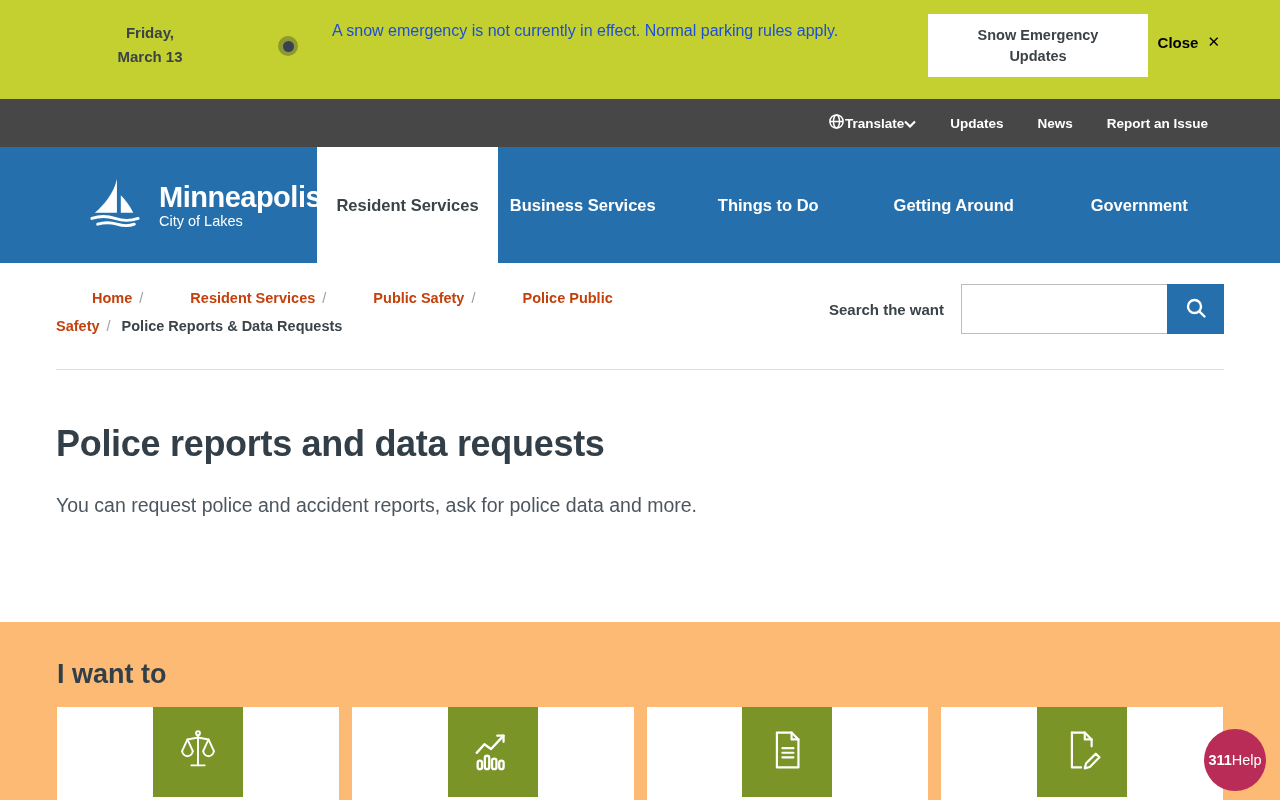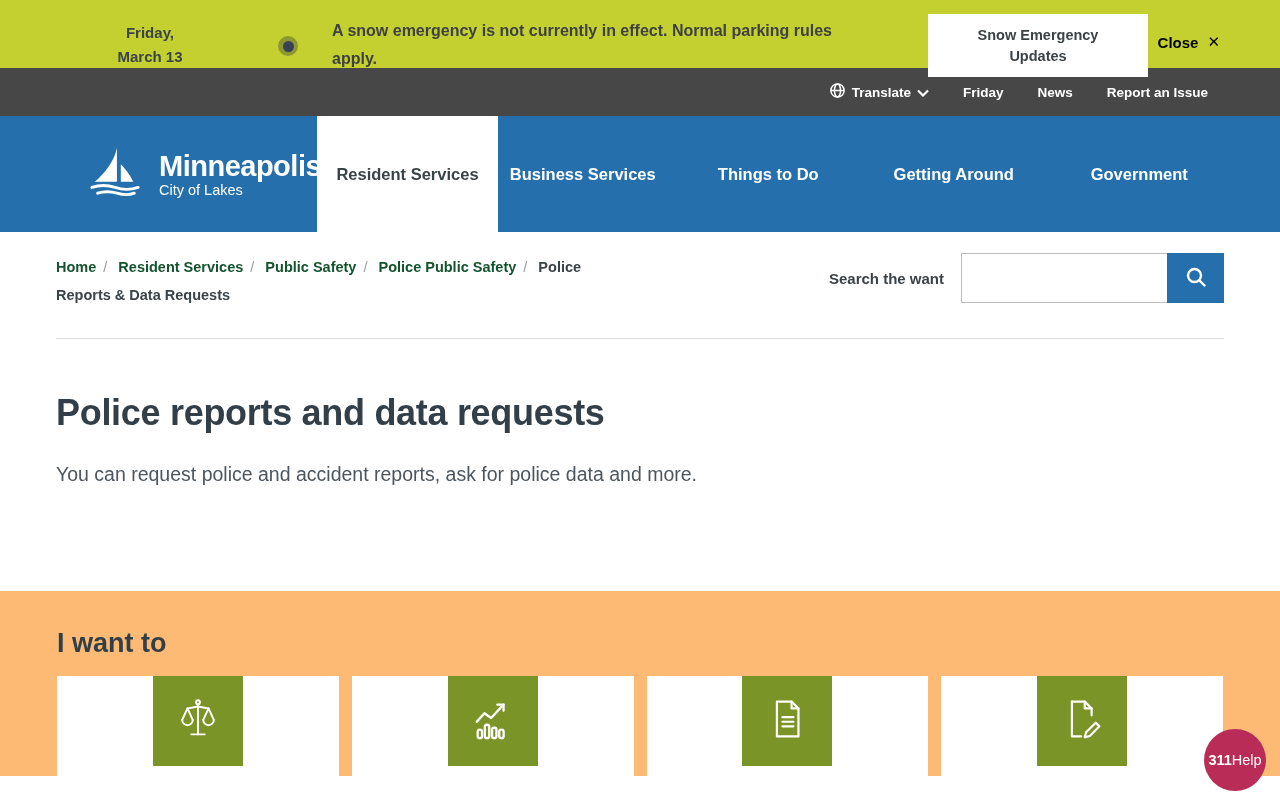--- a/index.html
+++ b/index.html
@@ -3,61 +3,61 @@
 <meta charset="utf-8">
 <style>
   * { box-sizing: border-box; }
   html,body { margin:0; padding:0; }
   body {
     width:1280px; height:800px; overflow:hidden; position:relative;
     font-family:"Liberation Sans", sans-serif; background:#fff;
   }
 
   
-  .alert-banner { position:relative; height:68px; background:#c3d030; }
+  .alert-banner { position:relative; height:99px; background:#c3d030; }
   .banner-date { position:absolute; left:95px; top:21px; width:110px; text-align:center;
     font-weight:700; font-size:15px; line-height:24px; color:#3c4347; }
   .status-dot { position:absolute; left:278px; top:36px; width:20px; height:20px;
     border-radius:50%; background:#8d9830; display:flex; align-items:center; justify-content:center; }
   .status-dot .inner { width:11px; height:11px; border-radius:50%; background:#374355; }
   .banner-message { position:absolute; left:332px; top:17px; width:545px;
-    font-size:16px; font-weight:700; line-height:28px; color:#404040; }
+    font-size:16px; font-weight:400; line-height:28px; color:#1d4ed8; }
   .banner-button { position:absolute; left:928px; top:14px; width:220px; height:63px;
     background:#fff; border:none; border-radius:0; font-family:inherit;
     font-weight:700; font-size:14.5px; color:#3c4347; line-height:21px; padding:0 38px; cursor:pointer; }
   .banner-close { position:absolute; right:54px; top:32px; background:none; border:none;
     font-family:inherit; font-weight:700; font-size:15px; color:#000000;
     display:flex; gap:9px; align-items:center; cursor:pointer; }
   .banner-close .x { font-size:15px; font-weight:400; }
 
   
   .utility-bar { height:48px; background:#474747; display:flex; align-items:center;
     justify-content:flex-end; gap:34px; padding-right:72px; }
   .utility-link { color:#fff; font-size:13.5px; font-weight:700; cursor:pointer; }
-  .translate { display:flex; align-items:center; gap:6px; color:#fff;
+  .translate { display:flex; align-items:center; gap:0; color:#fff;
     font-size:13.5px; font-weight:700; cursor:pointer; }
 
   
   .main-nav { position:relative; height:116px; background:#2570ac; }
   .logo { position:absolute; left:88px; top:50%; transform:translateY(-50%);
     display:flex; align-items:center; gap:17px; cursor:pointer; }
   .logo-name { color:#fff; font-size:29px; font-weight:700; letter-spacing:-0.5px; line-height:30px; }
   .logo-tagline { color:#fff; font-size:14.5px; margin-top:1px; }
   .active-tab { position:absolute; left:317px; top:0; width:181px; height:116px; background:#fff;
     display:flex; align-items:center; justify-content:center;
     font-weight:700; font-size:16.5px; color:#3a4448; cursor:pointer; }
   .nav-items { position:absolute; left:498px; right:56px; top:0; height:116px; display:flex;gap:16px; }
   .nav-item { flex:1; display:flex; align-items:center; justify-content:center;
     color:#fff; font-weight:700; font-size:16.5px; cursor:pointer; }
 
   
   .breadcrumb-section { position:relative; height:108px; background:#fff; }
   .breadcrumbs { position:absolute; left:56px; top:21px; width:580px;
     font-size:14.5px; font-weight:700; line-height:28px; }
-  .crumb-link { color:#14532d; cursor:pointer; }
+  .crumb-link { color:#c2410c; cursor:pointer;margin-left:36px; }
   .crumb-sep { color:#9aa0a3; padding:0 7px; font-weight:400; }
   .crumb-current { color:#3a4448; }
   .search-area { position:absolute; right:56px; top:21px; display:flex; align-items:center; }
   .search-label { font-size:15px; font-weight:700; color:#3a4448; margin-right:17px; }
   .search-input { width:206px; height:50px; border:1px solid #b9bdbf; border-right:none;
     padding:0 12px; font-size:15px; font-family:inherit; outline:none; }
   .search-button { width:57px; height:50px; background:#2570ac; border:none;
     display:flex; align-items:center; justify-content:center; cursor:pointer; }
   .divider { position:absolute; left:56px; right:56px; bottom:1px; border-top:1px solid #dcdedf; }
 
@@ -110,21 +110,21 @@
           <line x1="2" y1="9" x2="16" y2="9"></line>
       </svg>
     </span>
     <span>Translate</span>
     <span>
       <svg width="12" height="8" viewBox="0 0 12 8" fill="none" stroke="#fff" stroke-width="2.2">
           <polyline points="1,1.5 6,6.5 11,1.5"></polyline>
         </svg>
     </span>
   </div>
-  <span class="utility-link">Friday</span>
+  <span class="utility-link">Updates</span>
   <span class="utility-link">News</span>
   <span class="utility-link">Report an Issue</span>
 </nav>
 
 <nav class="main-nav">
   <div class="logo">
     <span>
       <svg width="54" height="54" viewBox="0 0 56 56">
         <path d="M30 3 C27 17 17 30 7 38 L30 38 Z" fill="#fff"></path>
         <path d="M34 20 L34 38 L47 38 C43 30 38 24 34 20 Z" fill="#fff"></path>

